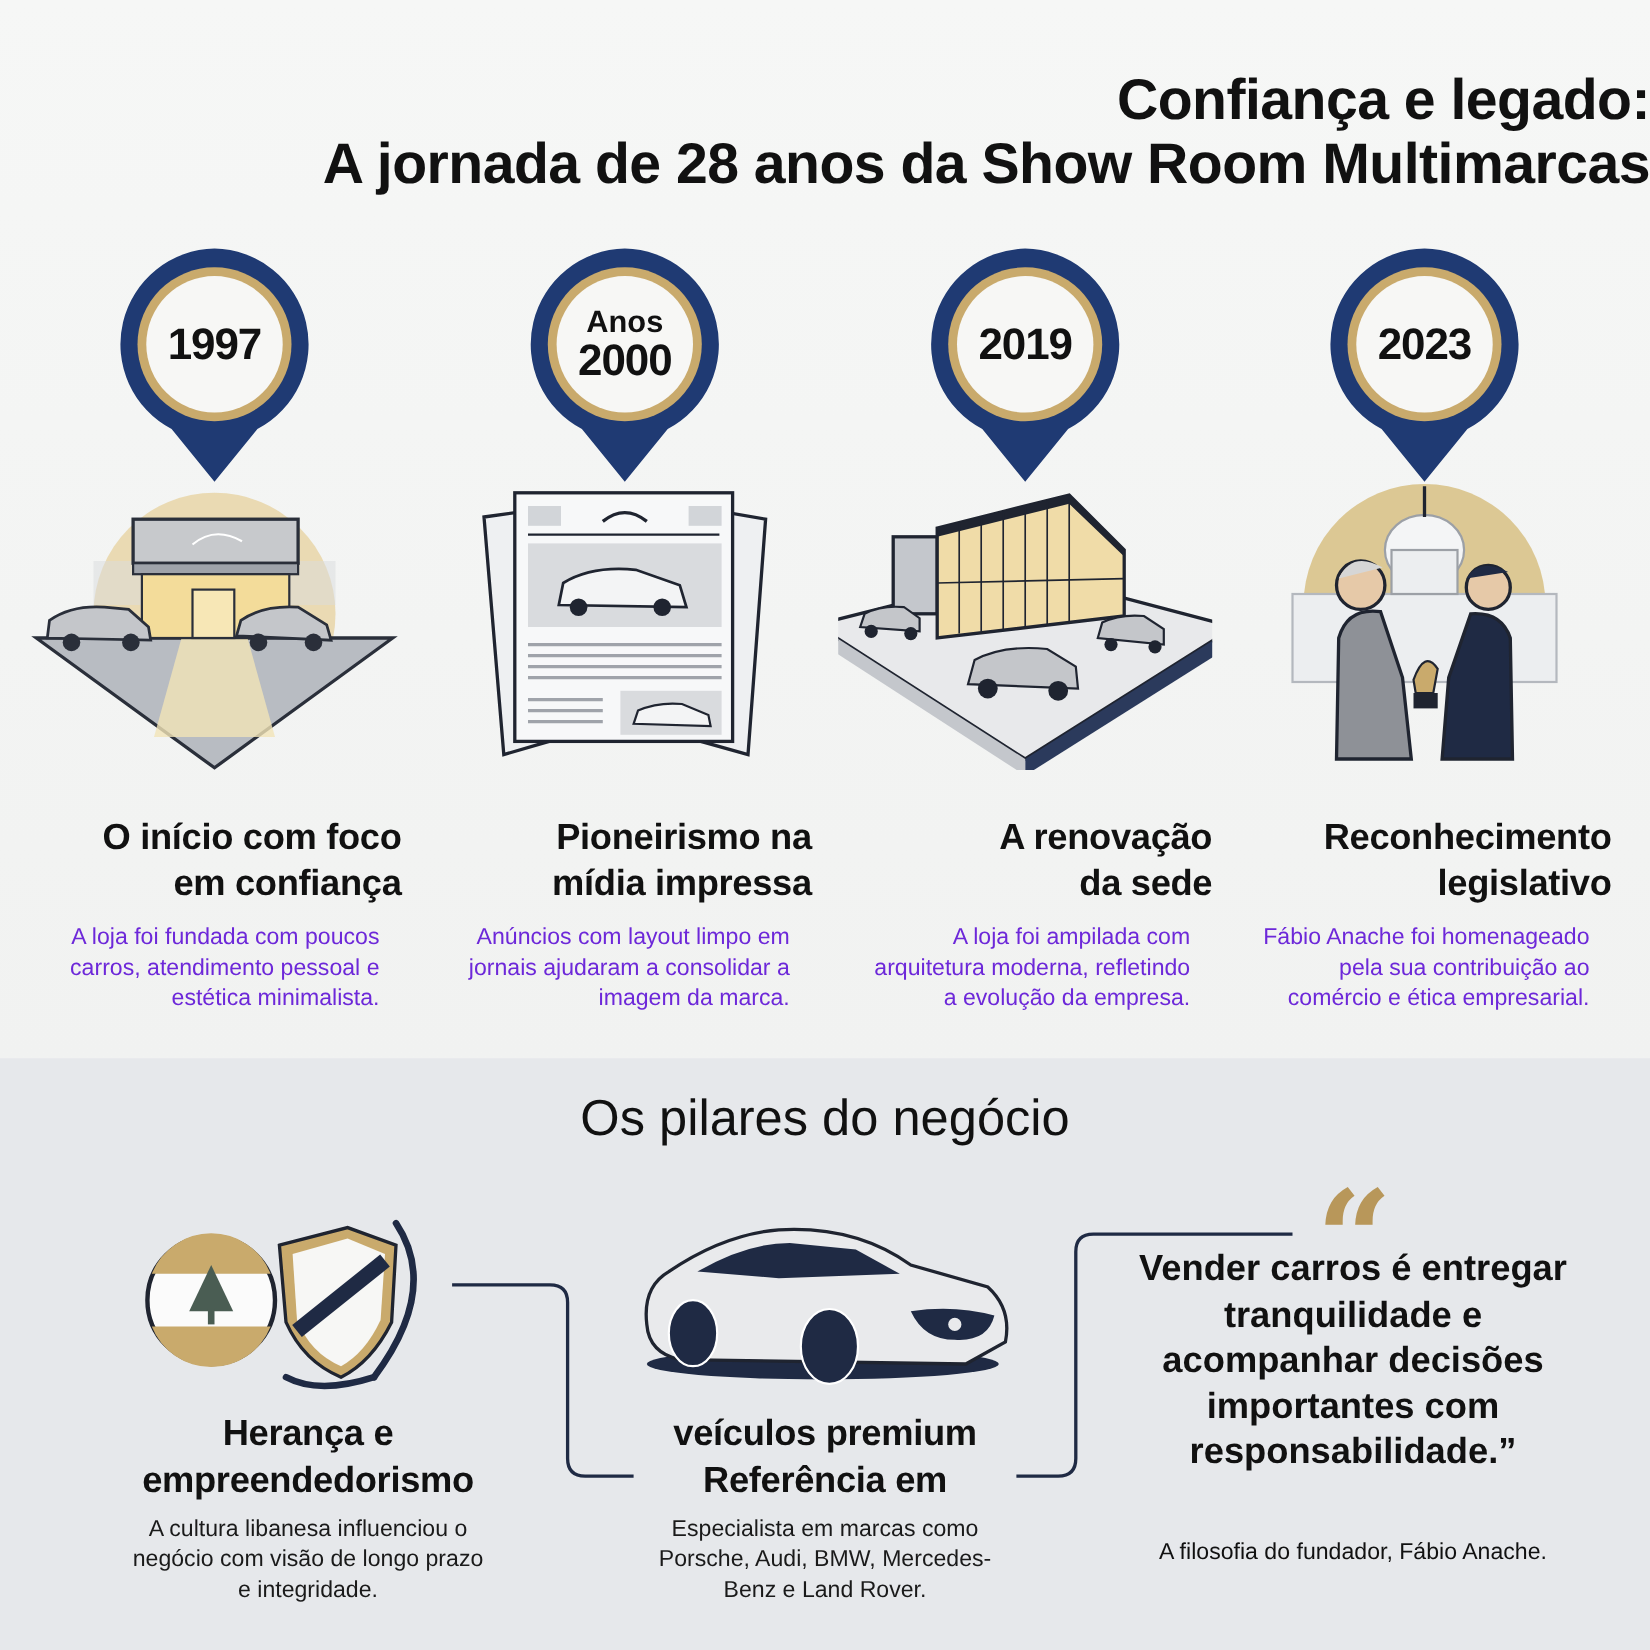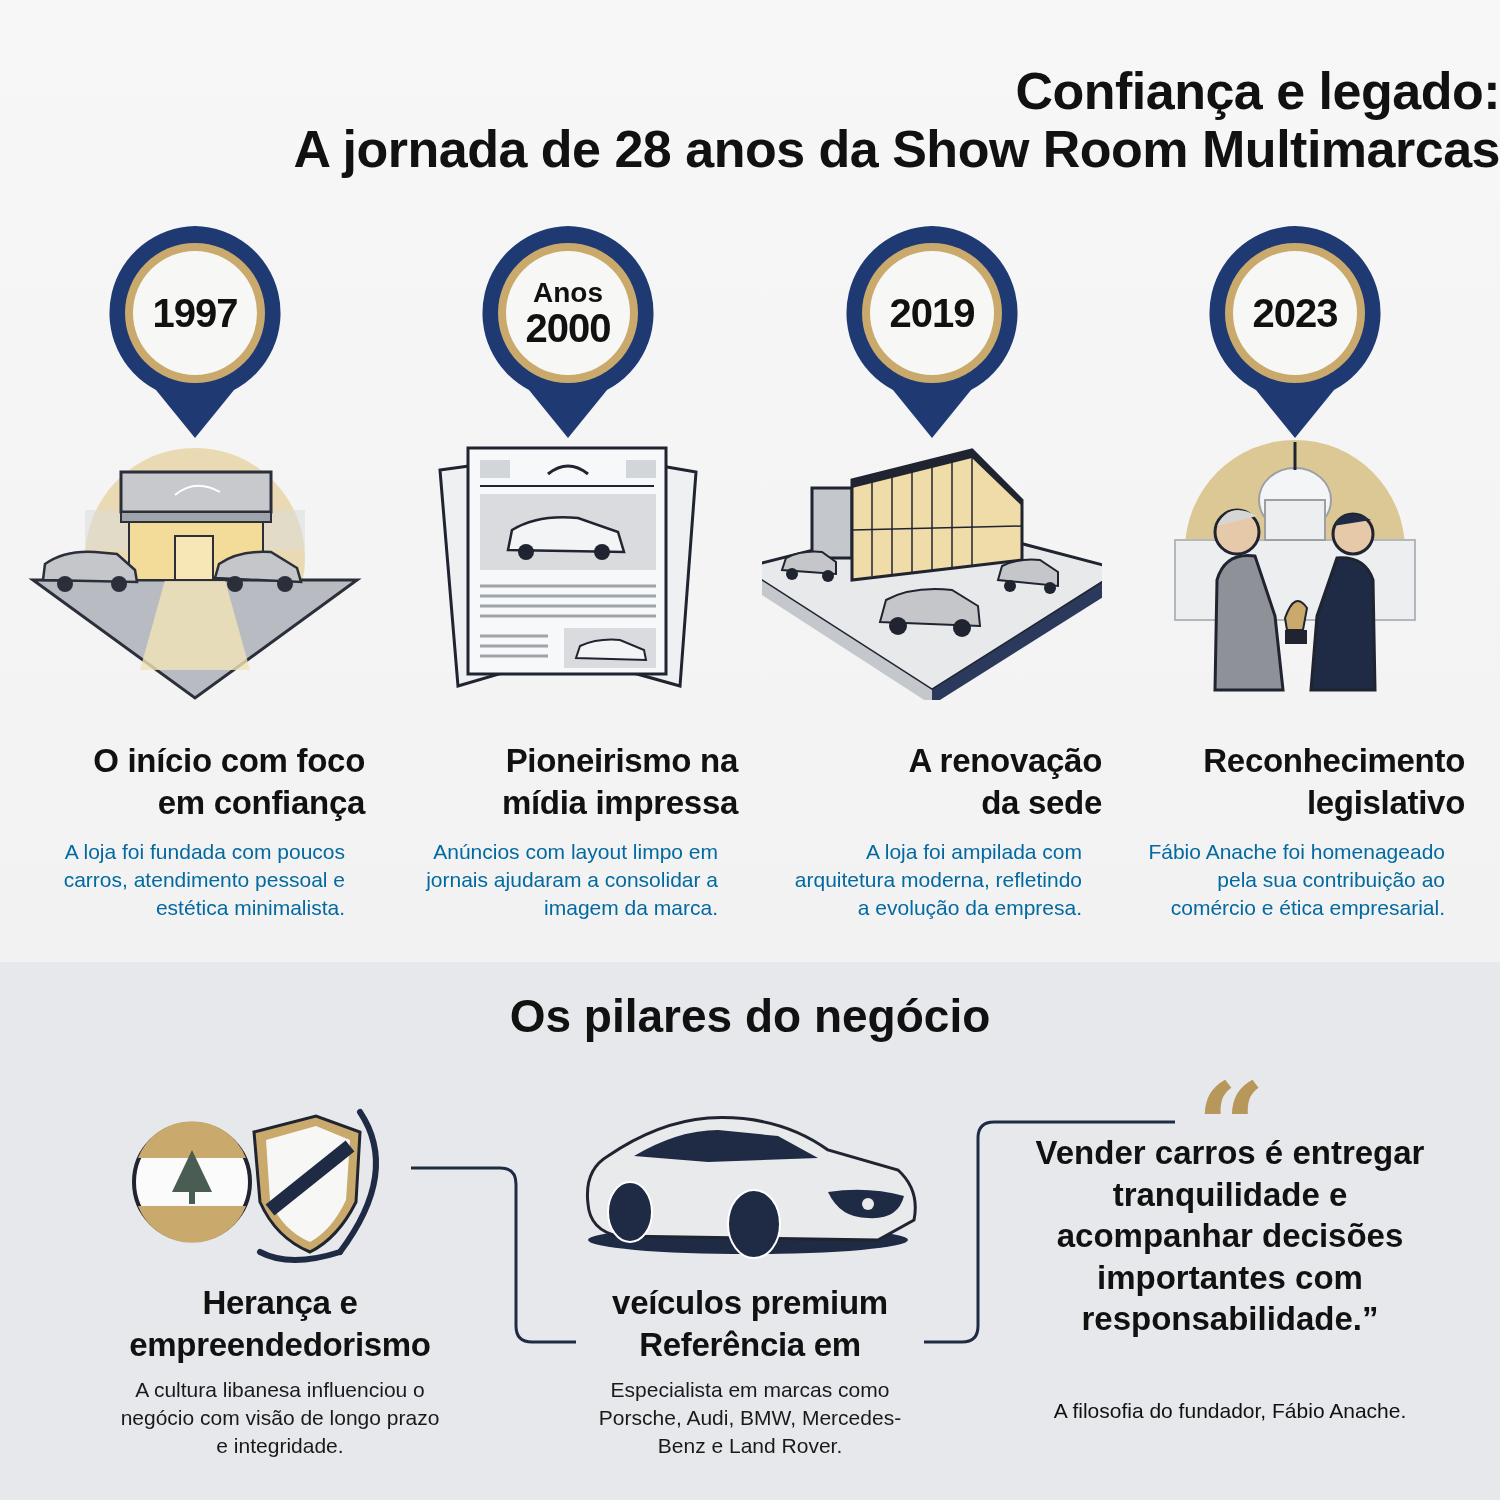--- a/index.html
+++ b/index.html
@@ -34,27 +34,27 @@
     font-weight: 700; color: #111;
   }
   .pin .yr .big { font-size: 40px; letter-spacing: -1px; line-height: 40px; }
   .pin .yr .small { font-size: 28px; line-height: 30px; }
   .illus { width: 340px; height: 260px; margin: 0 auto; position: relative; }
   .step-title {
     margin-top: 40px; font-weight: 700; font-size: 33px; line-height: 42px;
     letter-spacing: -0.3px;
   }
   .step-desc {
-    margin-top: 14px; font-size: 21px; line-height: 28px; color: #0369a1;
+    margin-top: 14px; font-size: 21px; line-height: 28px; color: #6d28d9;
     padding: 0 20px;
   }
 
   .sub-title {
     position: absolute; left: 0; top: 988px; width: 1500px; text-align: center;
-    font-weight: 700; font-size: 46px; line-height: 56px;
+    font-weight: 400; font-size: 46px; line-height: 56px;
   }
   .pillar { position: absolute; text-align: center; }
   .pillar-title { font-weight: 700; font-size: 33px; line-height: 42px; letter-spacing: -0.3px; }
   .pillar-desc { margin-top: 10px; font-size: 21px; line-height: 28px; color: #1a1a1a; }
   .quote-mark {
     position: absolute; left: 1186px; top: 1072px; width: 90px; text-align: center;
     color: #b8975a; font-family: "DejaVu Serif", serif; font-weight: 700; font-size: 120px; line-height: 110px;
   }
   .quote-text {
     position: absolute; left: 1010px; top: 1132px; width: 440px; text-align: center;

